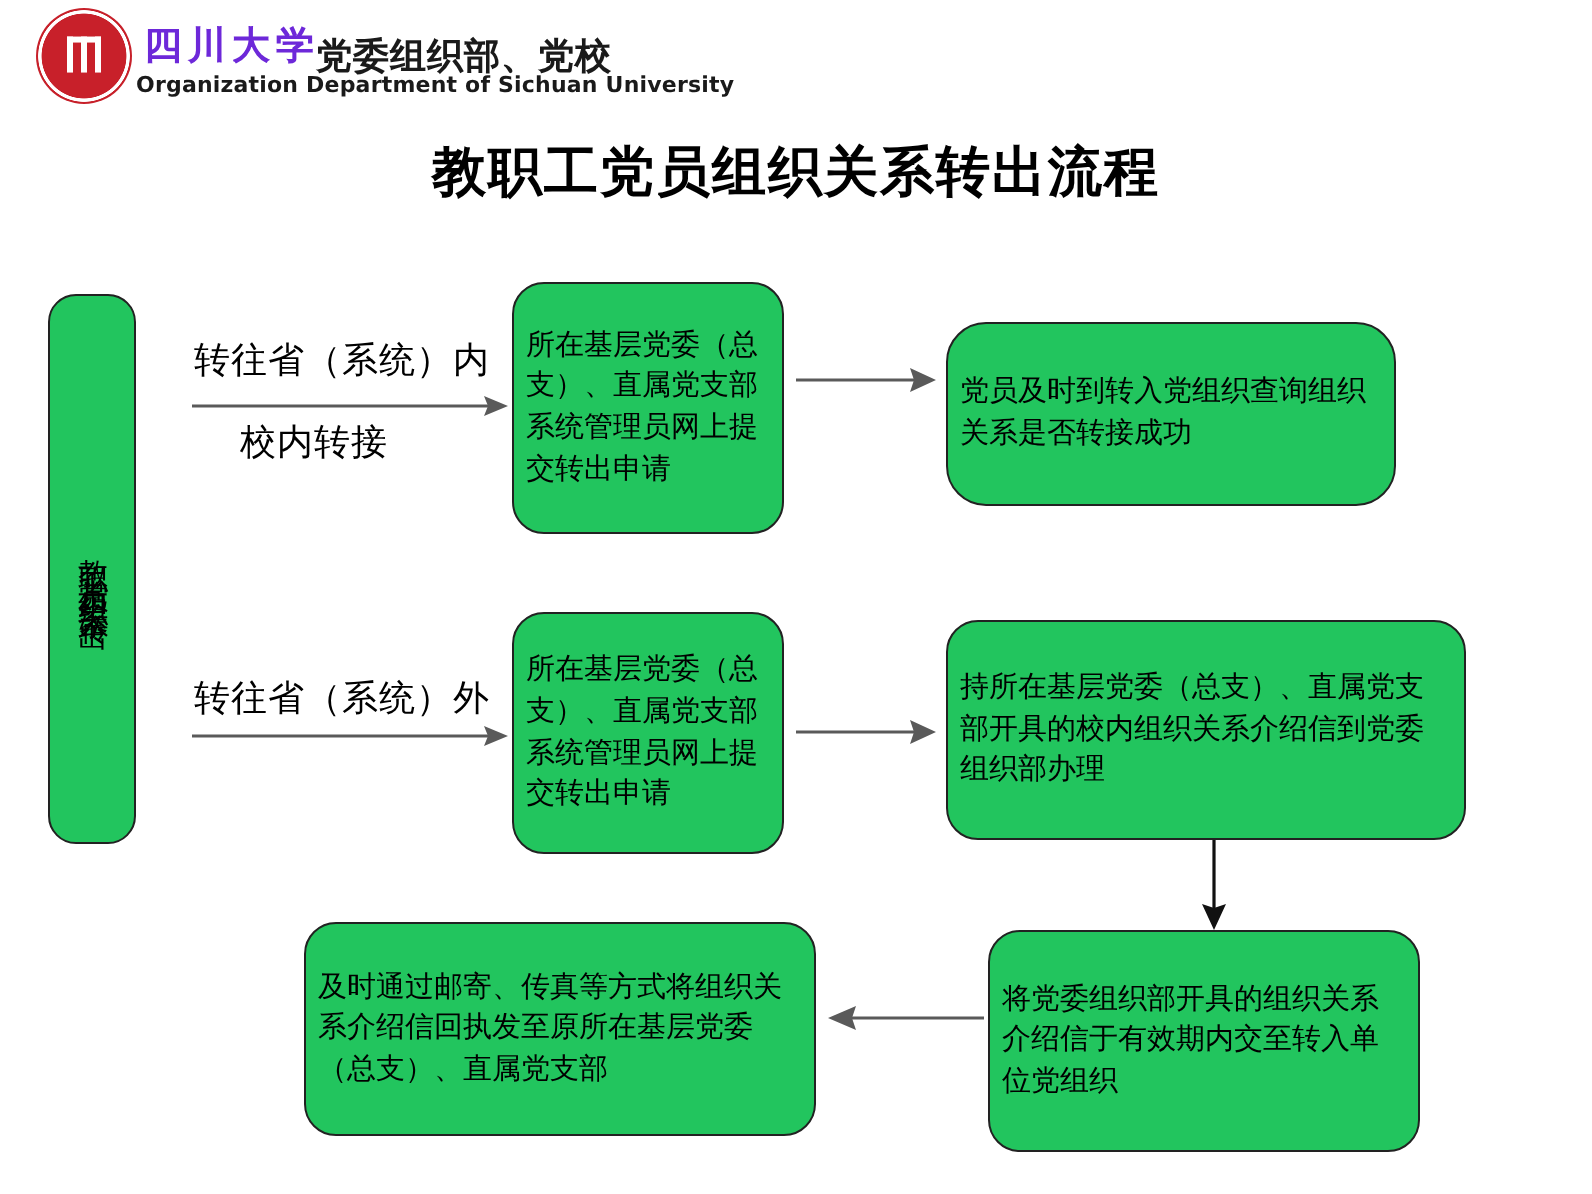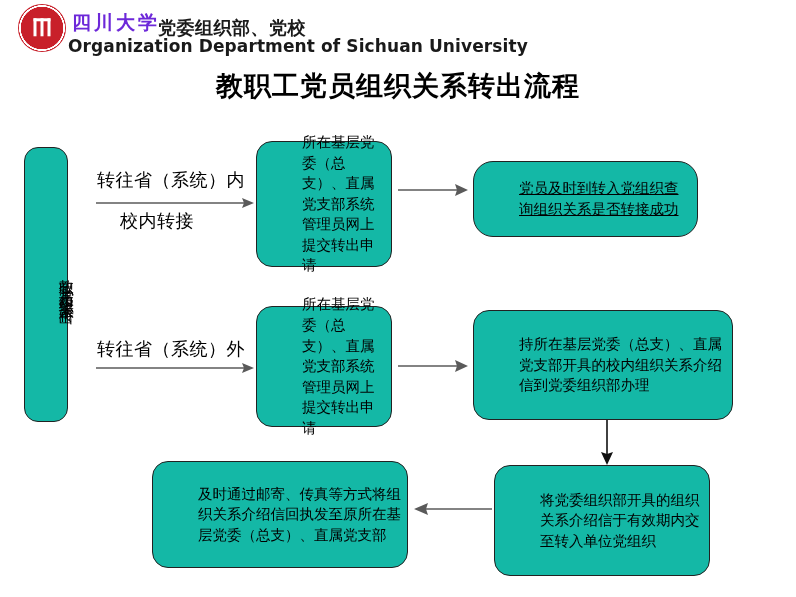--- a/index.html
+++ b/index.html
@@ -58,21 +58,21 @@
     left: 158px; top: 16px;
     font-size: 18px;
     font-weight: bold;
     color: #1a1a1a;
     letter-spacing: 0.5px;
     white-space: nowrap;
   }
   #dept-en {
     position: absolute;
     left: 68px; top: 36px;
-    font-size: 17px;
+    font-size: 11px;
     font-weight: bold;
     color: #1a1a1a;
     letter-spacing: 0.1px;
     white-space: nowrap;
   }
 
   
   #chart-title {
     position: absolute;
     left: 0; top: 68px;
@@ -84,29 +84,28 @@
     color: #000;
     font-family: "DejaVu Sans", "Liberation Sans", sans-serif;
   }
 
   
   .node {
     position: absolute;
     box-sizing: border-box;
     border: 1.3px solid #222222;
     border-radius: 16px;
-    background: #14b8a6;
+    background: #22c55e;
     display: flex;
     align-items: center;
     justify-content: center;
     font-size: 14.5px;
     line-height: 1.42;
     color: #000;
     text-align: left;
-    padding-left: 39px;
   }
   .node .txt { display: block; padding: 0 6px; }
 
   #node-source {
     left: 24px; top: 147px;
     width: 44px; height: 275px;
     border-radius: 14px;
   }
   #node-source .txt {
     writing-mode: vertical-rl;
@@ -115,23 +114,22 @@
     font-size: 15px;
     padding: 0;
   }
 
   #node-p1 {
     left: 256px; top: 141px;
     width: 136px; height: 126px;
   }
   #node-r1 {
     left: 473px; top: 161px;
-    width: 225px; height: 76px;
+    width: 225px; height: 92px;
     border-radius: 20px;
-    text-decoration: underline;
   }
   #node-p2 {
     left: 256px; top: 306px;
     width: 136px; height: 121px;
   }
   #node-r2 {
     left: 473px; top: 310px;
     width: 260px; height: 110px;
   }
   #node-r3 {

